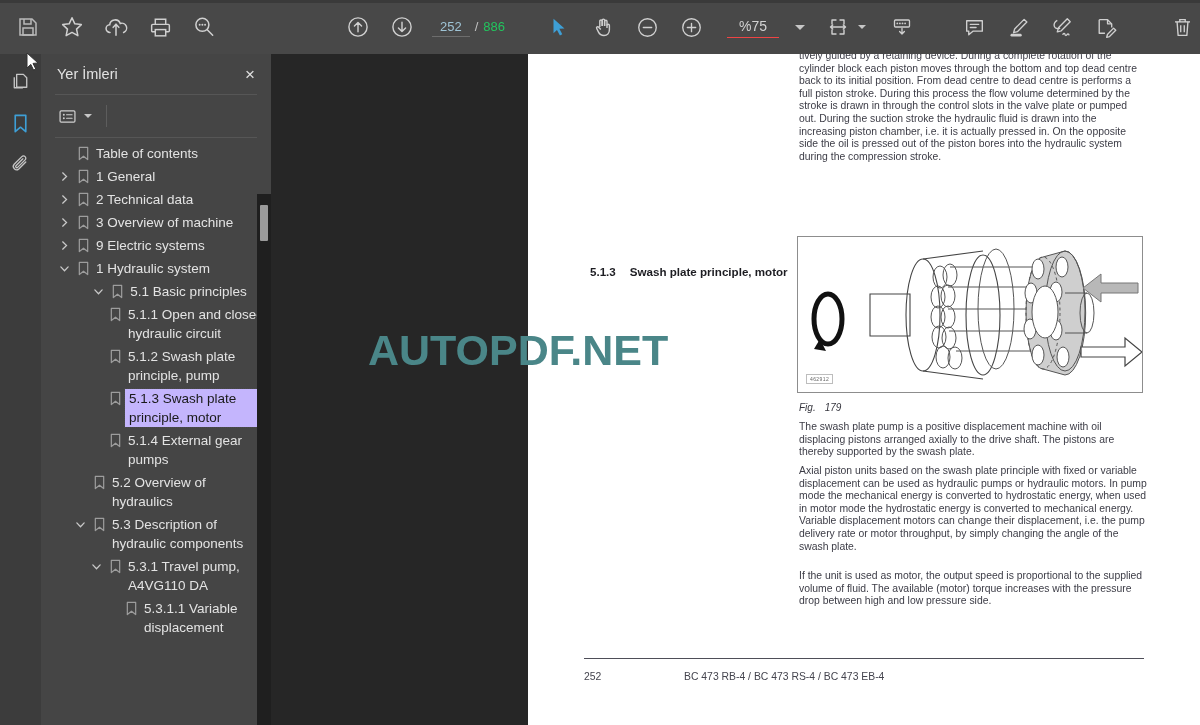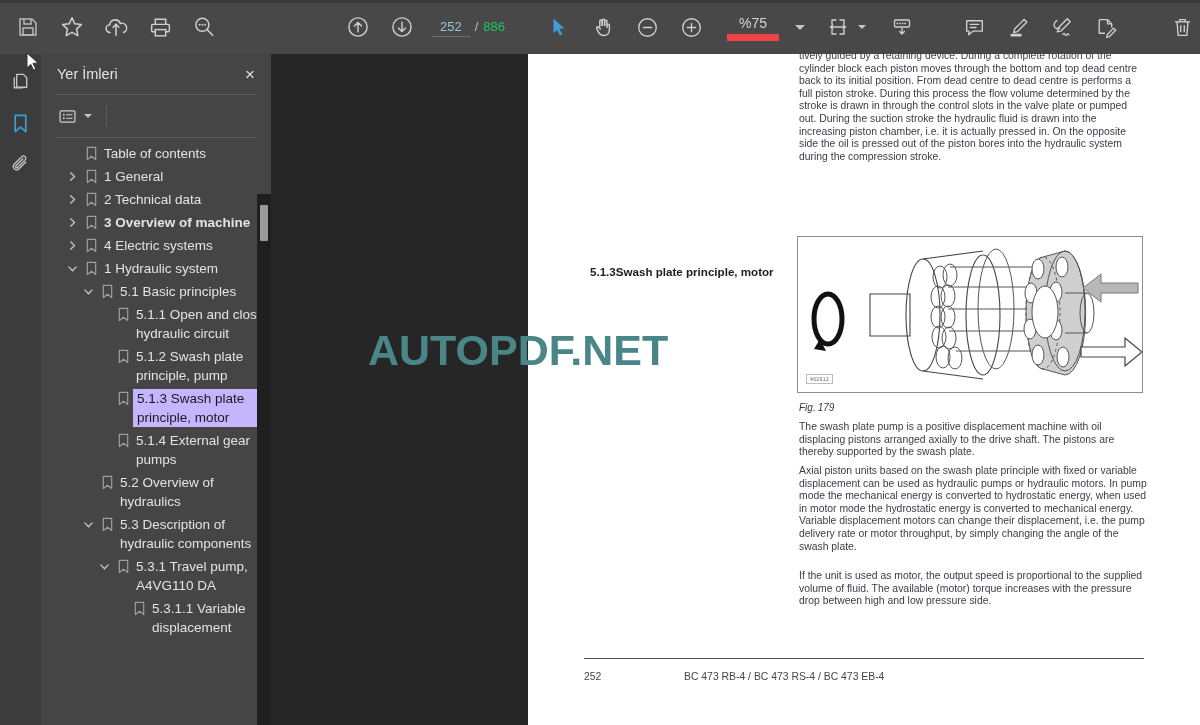--- a/index.html
+++ b/index.html
@@ -41,21 +41,21 @@
     cursor: text;
   }
   .page-sep { color: #c0c0c0; font-size: 13px; }
   .page-total { color: #22c55e; font-size: 13px; }
   .zoom-box {
     display: flex; align-items: center; gap: 16px;
     margin-left: 14px; margin-right: 2px;
   }
   .zoom-val {
     color: #d2d2d2; font-size: 14px;
-    border-bottom: 7px solid #ef4444; padding: 2px 12px 3px 12px;
+    border-bottom: 1px solid #ef4444; padding: 2px 12px 3px 12px;
     cursor: text;
   }
   .caret-dn {
     width: 0; height: 0;
     border-left: 5px solid transparent; border-right: 5px solid transparent;
     border-top: 5px solid #c6c6c6; cursor: pointer;
   }
   .caret-sm {
     width: 0; height: 0;
     border-left: 4px solid transparent; border-right: 4px solid transparent;
@@ -88,21 +88,21 @@
     color: #e0e0e0; font-size: 17px; cursor: pointer; line-height: 1;
     padding: 2px 4px;
   }
   .bm-rule { height: 1px; background: #565656; margin: 0 14px; }
   #bm-tools { height: 42px; display: flex; align-items: center; padding-left: 16px; }
   .bm-listbtn {
     display: flex; align-items: center; gap: 3px; cursor: pointer;
   }
   .bm-toolsep { width: 1px; height: 22px; background: #5d5d5d; margin-left: 14px; }
   #bm-tree {
-    position: absolute; left: 12px; top: 84px; width: 230px; height: 587px;
+    position: absolute; left: 4px; top: 84px; width: 230px; height: 587px;
     overflow: hidden; padding-top: 4px;
   }
   .bm-row {
     display: flex; align-items: flex-start;
     padding: 2px 8px 2px 0; cursor: pointer; min-height: 22px;
   }
   .bm-arrow {
     width: 18px; flex: 0 0 18px; display: flex;
     align-items: flex-start; justify-content: center; padding-top: 4px;
   }
@@ -152,33 +152,33 @@
   .doc-txt {
     color: #3c3c46; font-size: 10.4px; line-height: 12.6px;
     font-family: "Liberation Sans", sans-serif;
     text-align: left;
   }
   #para-top {
     position: absolute; left: 271px; top: -4px; width: 345px;
   }
   #heading {
     position: absolute; left: 62px; top: 211px;
-    display: flex; 
+    display: flex; gap: 14px;
     color: #1d1d22; font-size: 11.6px; font-weight: bold;
   }
   #figure-box {
     position: absolute; left: 269px; top: 182px;
     width: 346px; height: 157px;
     border: 1px solid #8d8d8d; background: #fff; overflow: hidden;
   }
   #fig-caption {
     position: absolute; left: 271px; top: 348px;
     color: #37373f; font-size: 10px; font-style: italic;
   }
-  #fig-caption b { font-weight: normal; margin-right: 2px; }
+  #fig-caption b { font-weight: normal; margin-right: 9px; }
   #para-2 { position: absolute; left: 271px; top: 367px; width: 345px; }
   #para-3 { position: absolute; left: 271px; top: 411px; width: 348px; }
   #para-4 { position: absolute; left: 271px; top: 516px; width: 345px; }
   #footer-rule {
     position: absolute; left: 56px; top: 604px; width: 560px; height: 1px;
     background: #4e4e58;
   }
   #footer {
     position: absolute; left: 56px; top: 617px; width: 560px;
     display: flex; color: #44444e; font-size: 10.4px;
@@ -429,21 +429,21 @@
               <path d="M4 2l4.2 4L4 10"></path>
             </svg>
           </span>
           <span class="bm-icon">
             <svg width="13" height="15" viewBox="0 0 14 16" fill="none" stroke="#9d9d9d" stroke-width="1.3" stroke-linejoin="round">
               <path d="M2.5 1.5h9v13l-4.5-3.6-4.5 3.6z"></path>
             </svg>
           </span>
           <span class="bm-label">2 Technical data</span>
         </div>
-        <div class="bm-row" style="padding-left: 10px; font-weight: bold;">
+        <div class="bm-row" style="padding-left: 10px;">
           <span class="bm-arrow">
             <svg width="11" height="11" viewBox="0 0 12 12" fill="none" stroke="#c9c9c9" stroke-width="1.4" stroke-linecap="round">
               <path d="M4 2l4.2 4L4 10"></path>
             </svg>
           </span>
           <span class="bm-icon">
             <svg width="13" height="15" viewBox="0 0 14 16" fill="none" stroke="#9d9d9d" stroke-width="1.3" stroke-linejoin="round">
               <path d="M2.5 1.5h9v13l-4.5-3.6-4.5 3.6z"></path>
             </svg>
           </span>
@@ -453,36 +453,36 @@
           <span class="bm-arrow">
             <svg width="11" height="11" viewBox="0 0 12 12" fill="none" stroke="#c9c9c9" stroke-width="1.4" stroke-linecap="round">
               <path d="M4 2l4.2 4L4 10"></path>
             </svg>
           </span>
           <span class="bm-icon">
             <svg width="13" height="15" viewBox="0 0 14 16" fill="none" stroke="#9d9d9d" stroke-width="1.3" stroke-linejoin="round">
               <path d="M2.5 1.5h9v13l-4.5-3.6-4.5 3.6z"></path>
             </svg>
           </span>
-          <span class="bm-label">4 Electric systems</span>
+          <span class="bm-label">9 Electric systems</span>
         </div>
         <div class="bm-row" style="padding-left: 10px;">
           <span class="bm-arrow">
             <svg width="11" height="11" viewBox="0 0 12 12" fill="none" stroke="#c9c9c9" stroke-width="1.4" stroke-linecap="round">
               <path d="M2 4.2l4 4.2 4-4.2"></path>
             </svg>
           </span>
           <span class="bm-icon">
             <svg width="13" height="15" viewBox="0 0 14 16" fill="none" stroke="#9d9d9d" stroke-width="1.3" stroke-linejoin="round">
               <path d="M2.5 1.5h9v13l-4.5-3.6-4.5 3.6z"></path>
             </svg>
           </span>
           <span class="bm-label">1 Hydraulic system</span>
         </div>
-        <div class="bm-row" style="padding-left: 26px;">
+        <div class="bm-row" style="padding-left: 26px; justify-content: center;">
           <span class="bm-arrow">
             <svg width="11" height="11" viewBox="0 0 12 12" fill="none" stroke="#c9c9c9" stroke-width="1.4" stroke-linecap="round">
               <path d="M2 4.2l4 4.2 4-4.2"></path>
             </svg>
           </span>
           <span class="bm-icon">
             <svg width="13" height="15" viewBox="0 0 14 16" fill="none" stroke="#9d9d9d" stroke-width="1.3" stroke-linejoin="round">
               <path d="M2.5 1.5h9v13l-4.5-3.6-4.5 3.6z"></path>
             </svg>
           </span>

